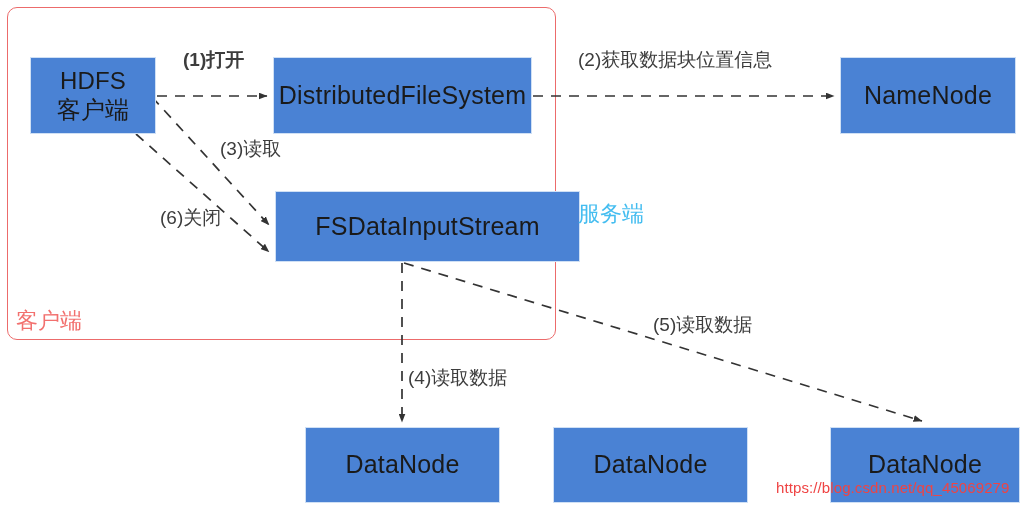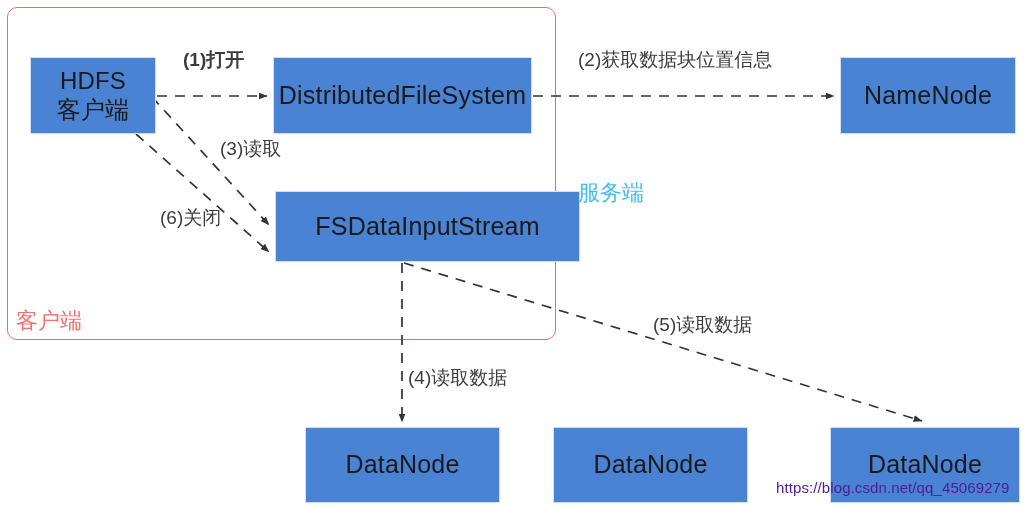--- a/index.html
+++ b/index.html
@@ -58,24 +58,24 @@
     white-space: nowrap;
     line-height: 1;
   }
   .zone-label {
     position: absolute;
     font-size: 22px;
     white-space: nowrap;
     line-height: 1;
   }
   .zone-label.client { color: #f2706e; }
-  .zone-label.server { color: #44bdf0; }
+  .zone-label.server { color: #44bdf0; margin-top: 21px; }
   .watermark {
     position: absolute;
-    color: #4c1d95;
+    color: #ef4444;
     font-size: 15px;
     white-space: nowrap;
     line-height: 1;
     letter-spacing: 0.1px;
   }
 </style>
 </head>
 <body>
 
 <div id="canvas">

